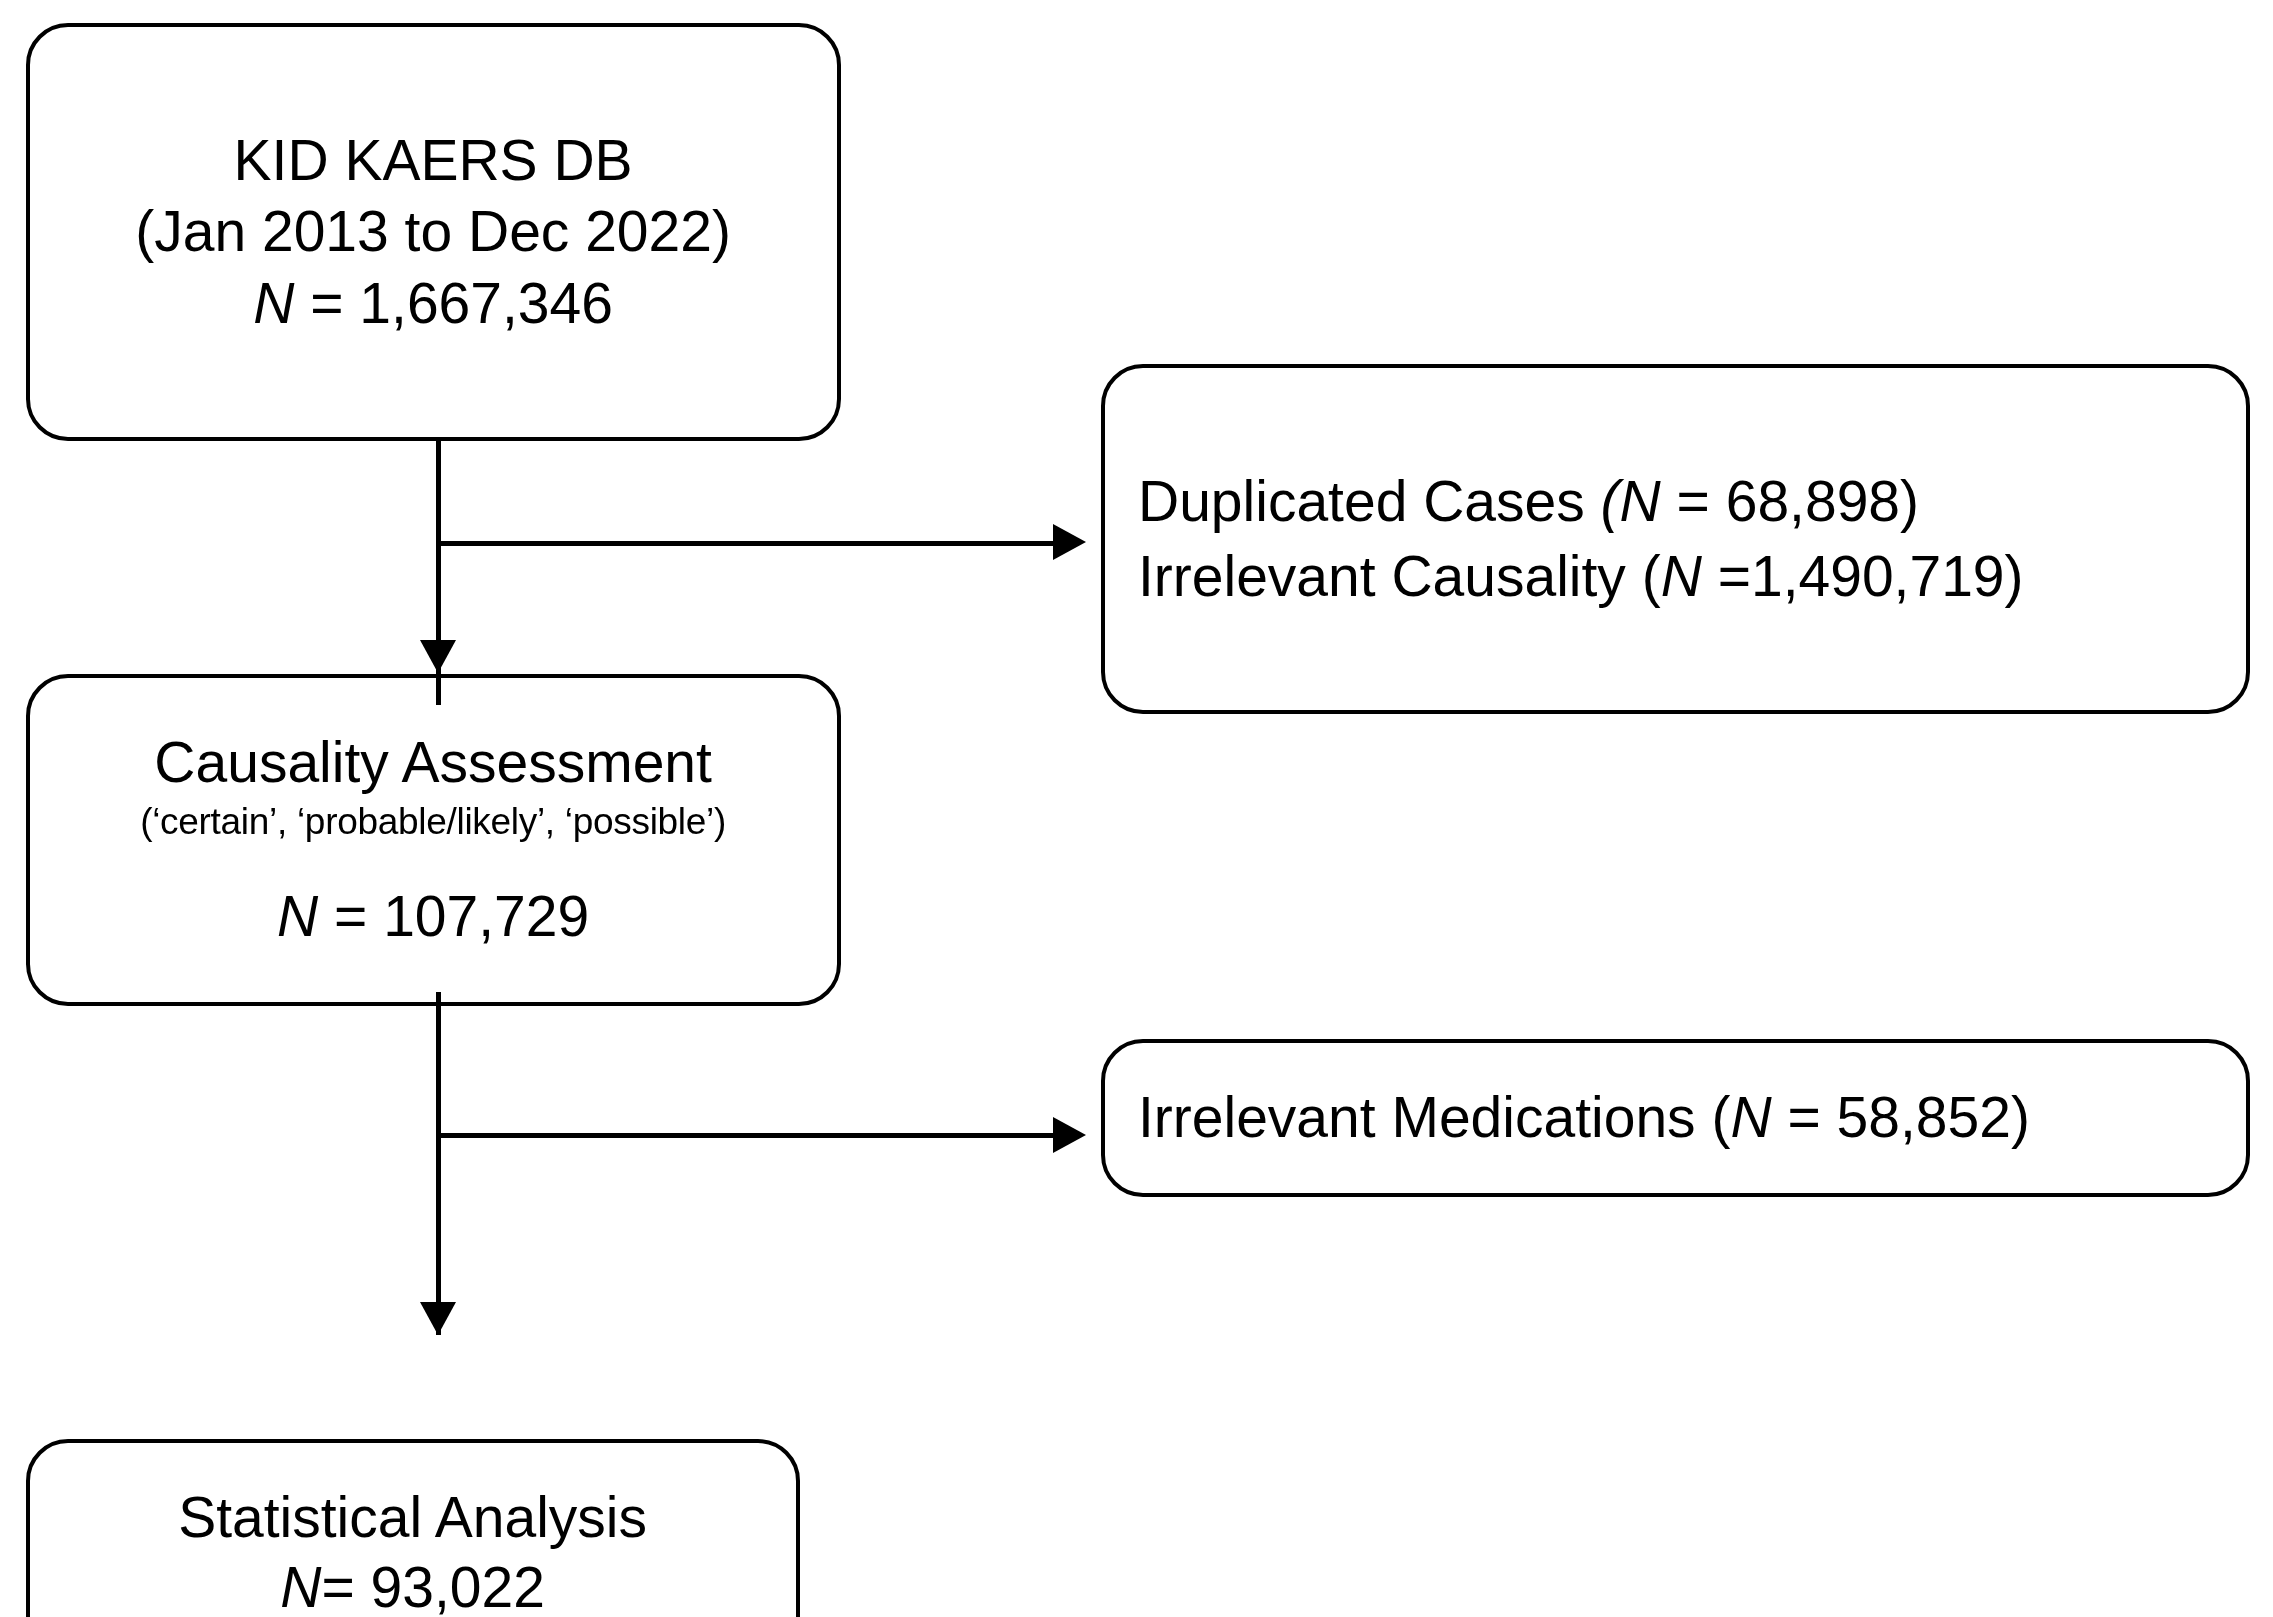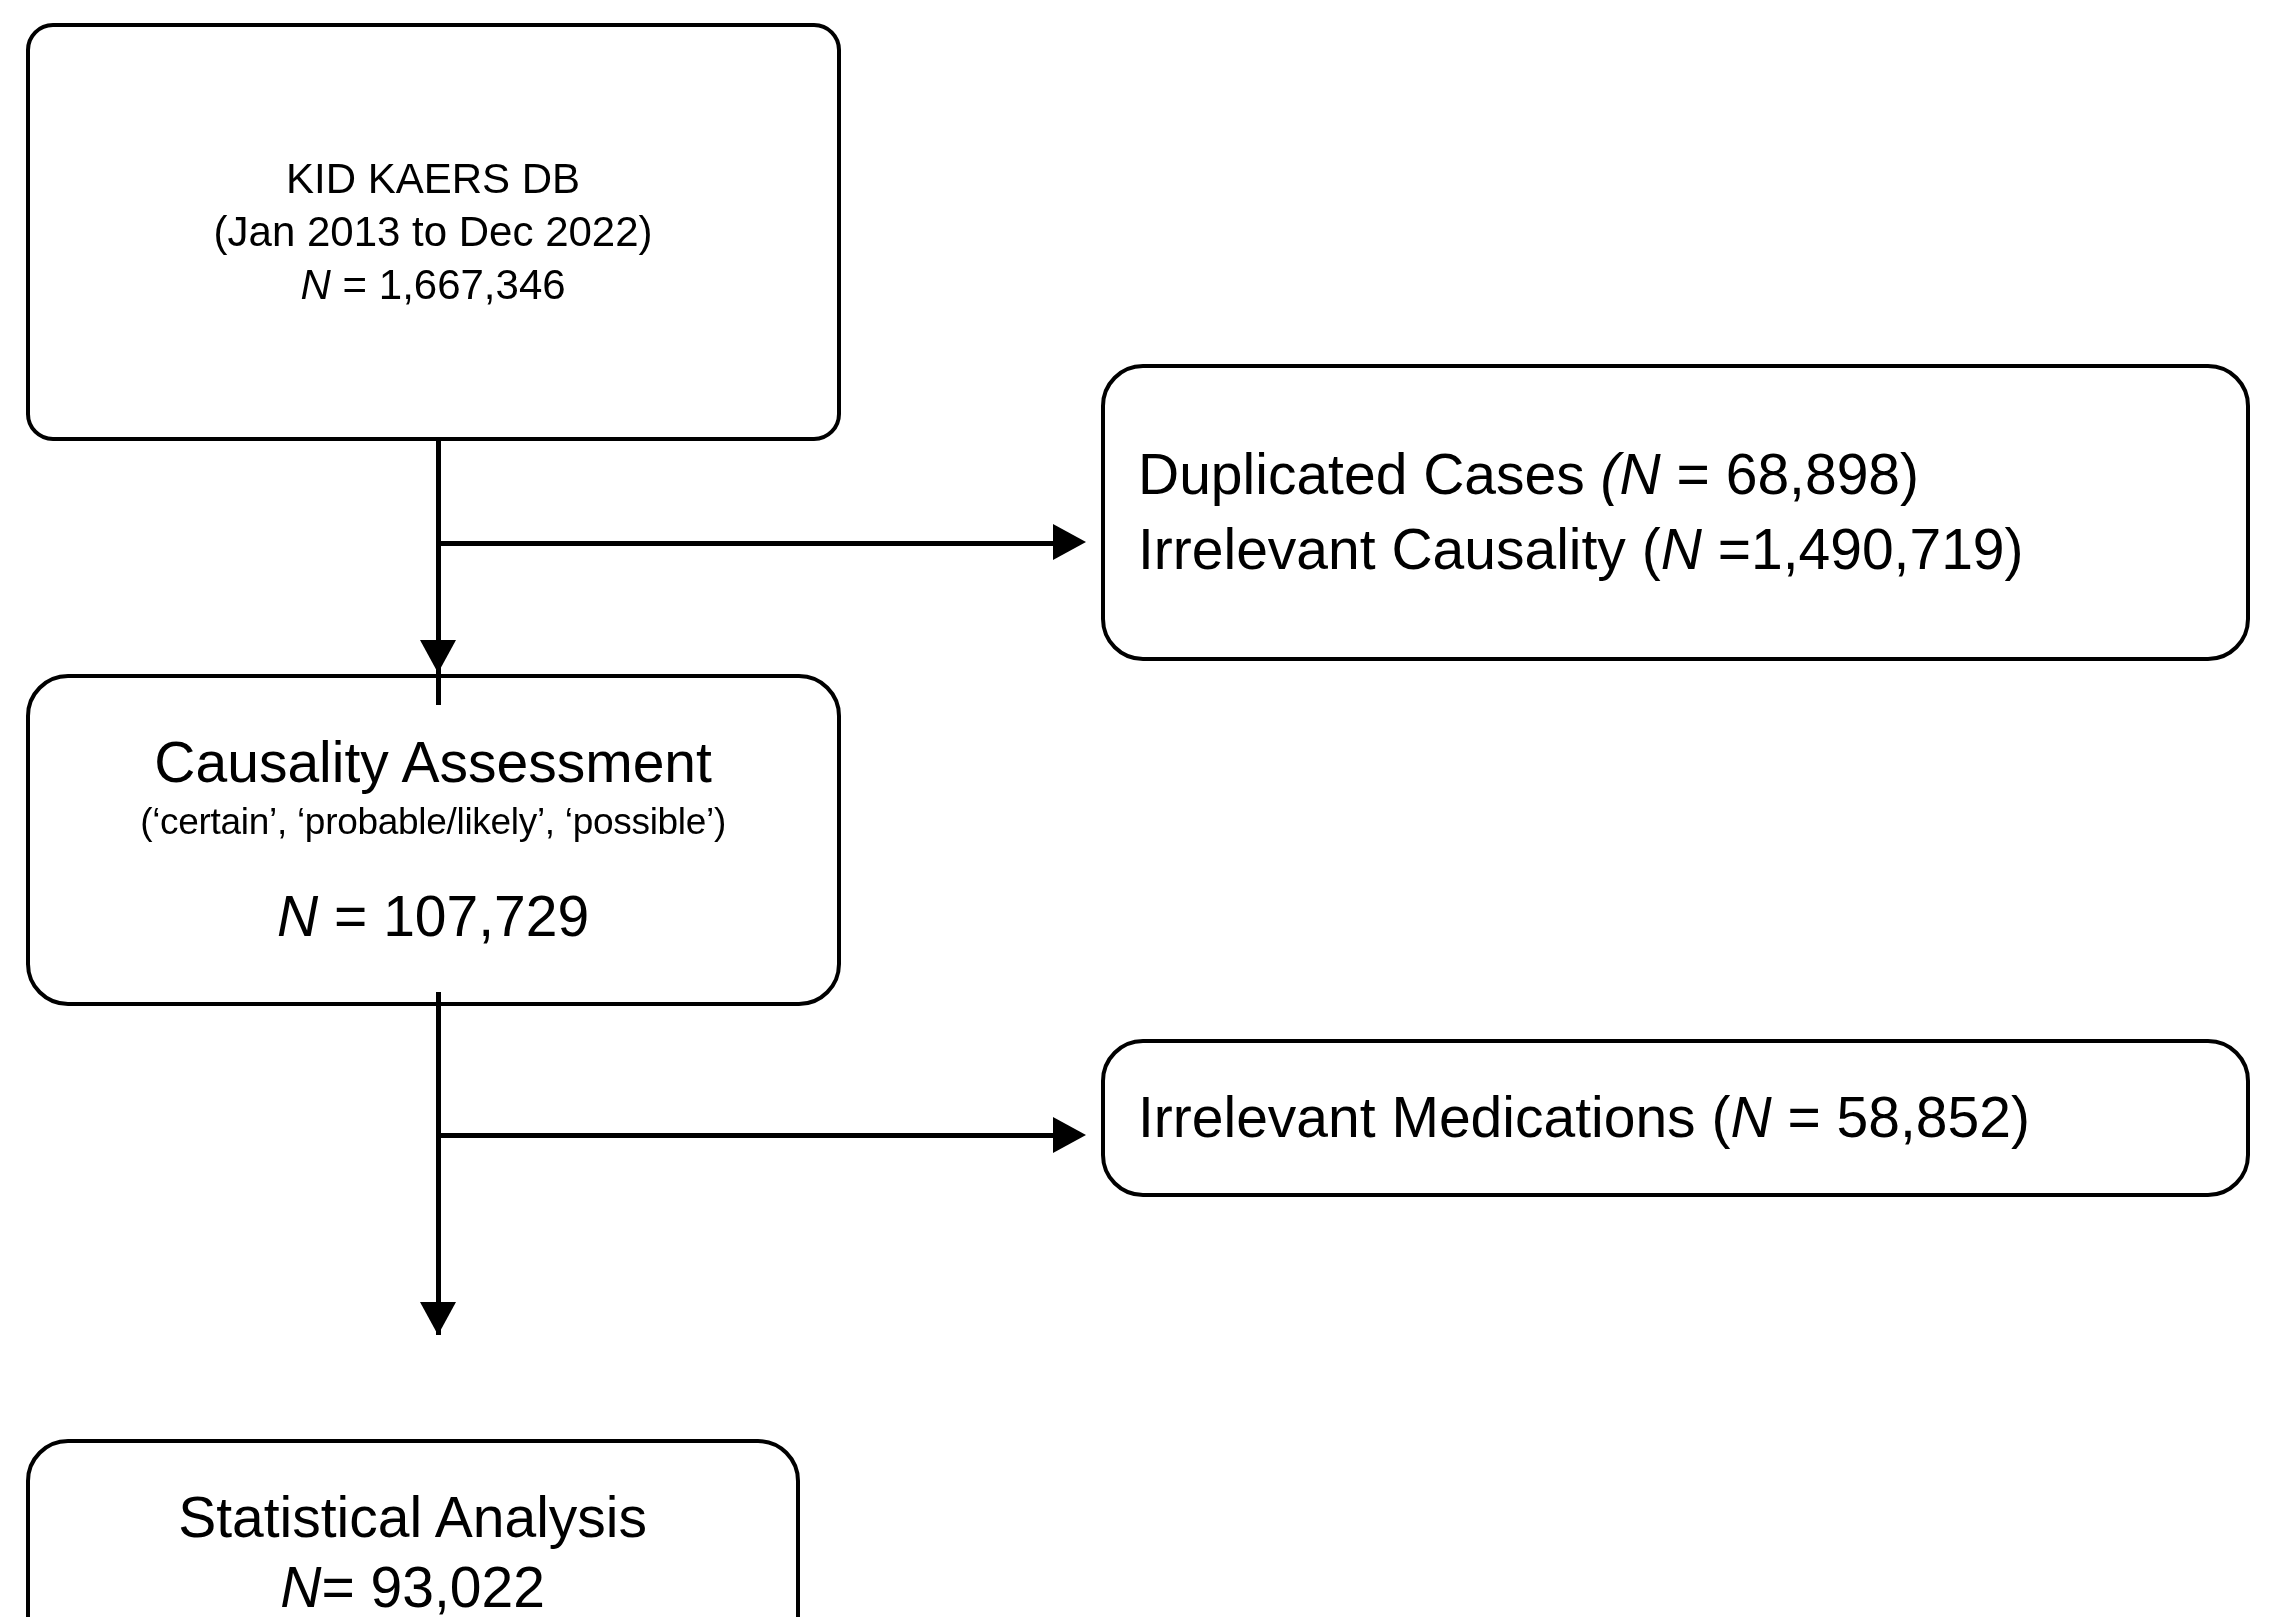--- a/index.html
+++ b/index.html
@@ -31,28 +31,27 @@
     text-align: center;
     line-height: 1.22;
   }
   .node .line {
     white-space: nowrap;
   }
   
   #node-source {
     left: 25.6px;  top: 23px;
     width: 815px; height: 418px;
-    font-size: 42px;
-    border-radius: 27px;
+    font-size: 57px;
   }
   #node-source .line { padding: 0.9px 0; }
 
   #node-excluded-1 {
     left: 1101px; top: 364px;
-    width: 1149px; height: 297px;
+    width: 1149px; height: 350px;
     font-size: 57px;
     align-items: flex-start;
     padding-left: 33px;
   }
   #node-excluded-1 .line { padding: 2.7px 0; }
 
   #node-causality {
     left: 25.6px;  top: 674px;
     width: 815px; height: 332px;
     font-size: 57px;

